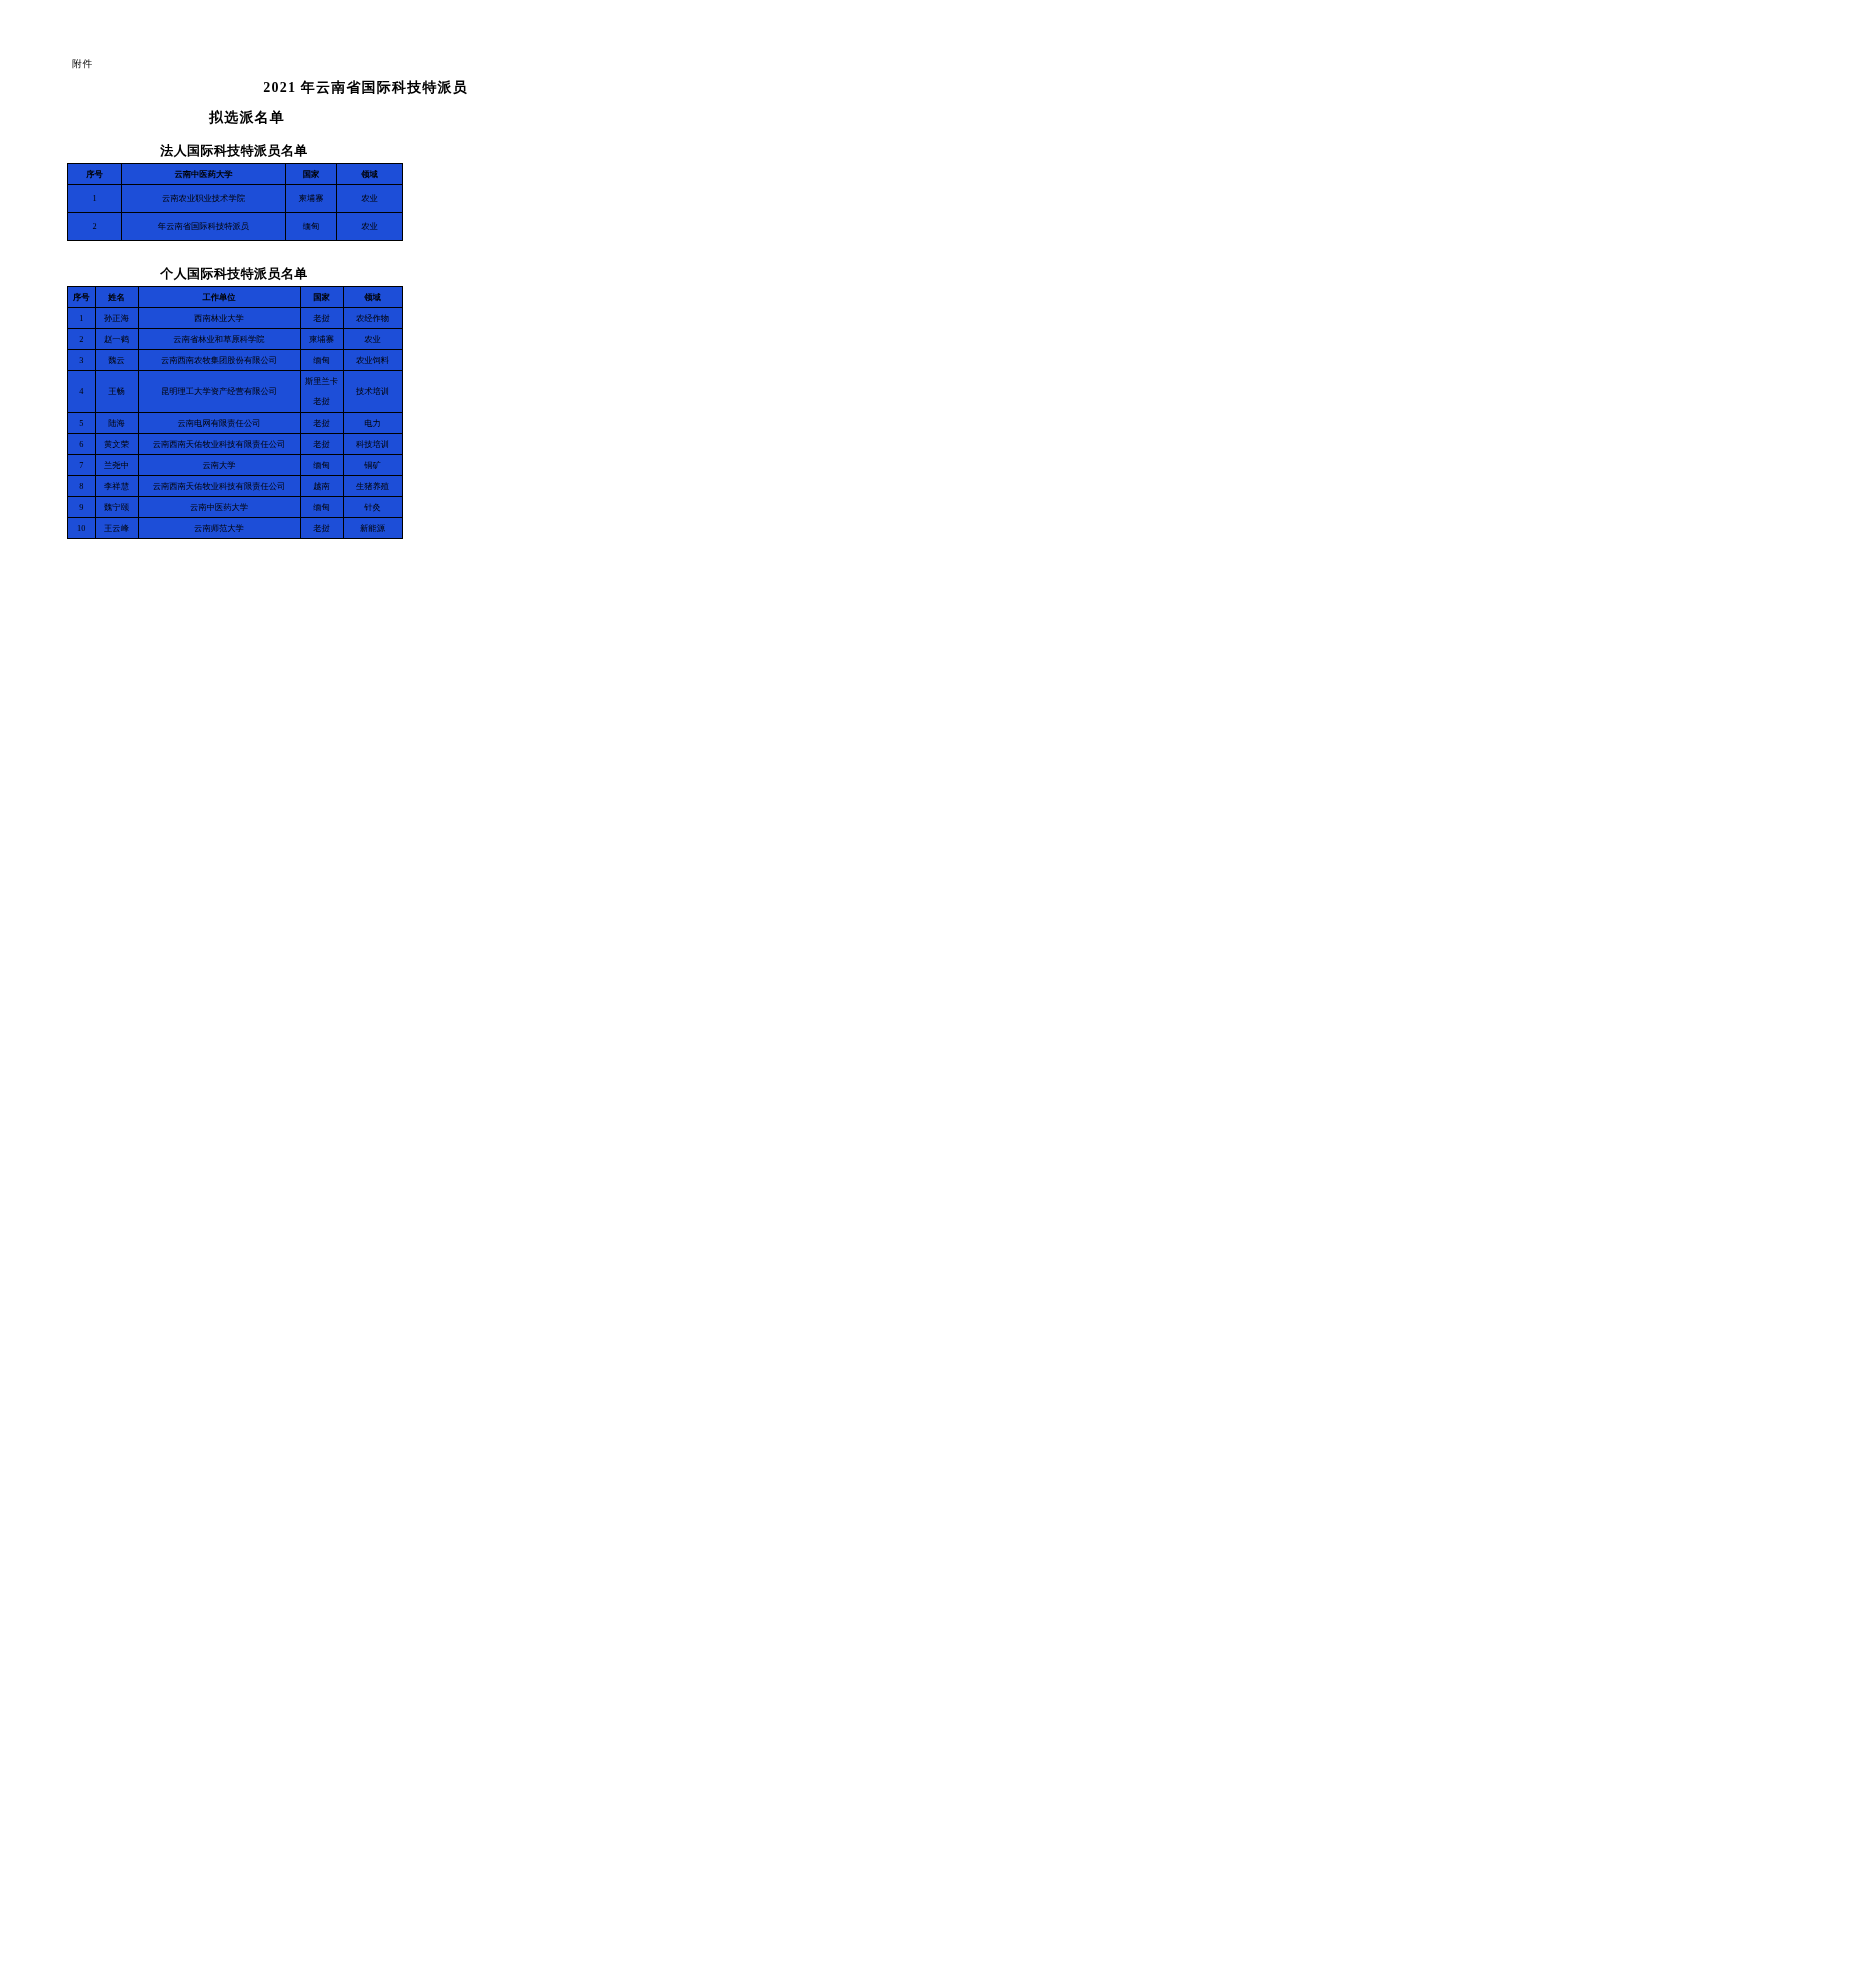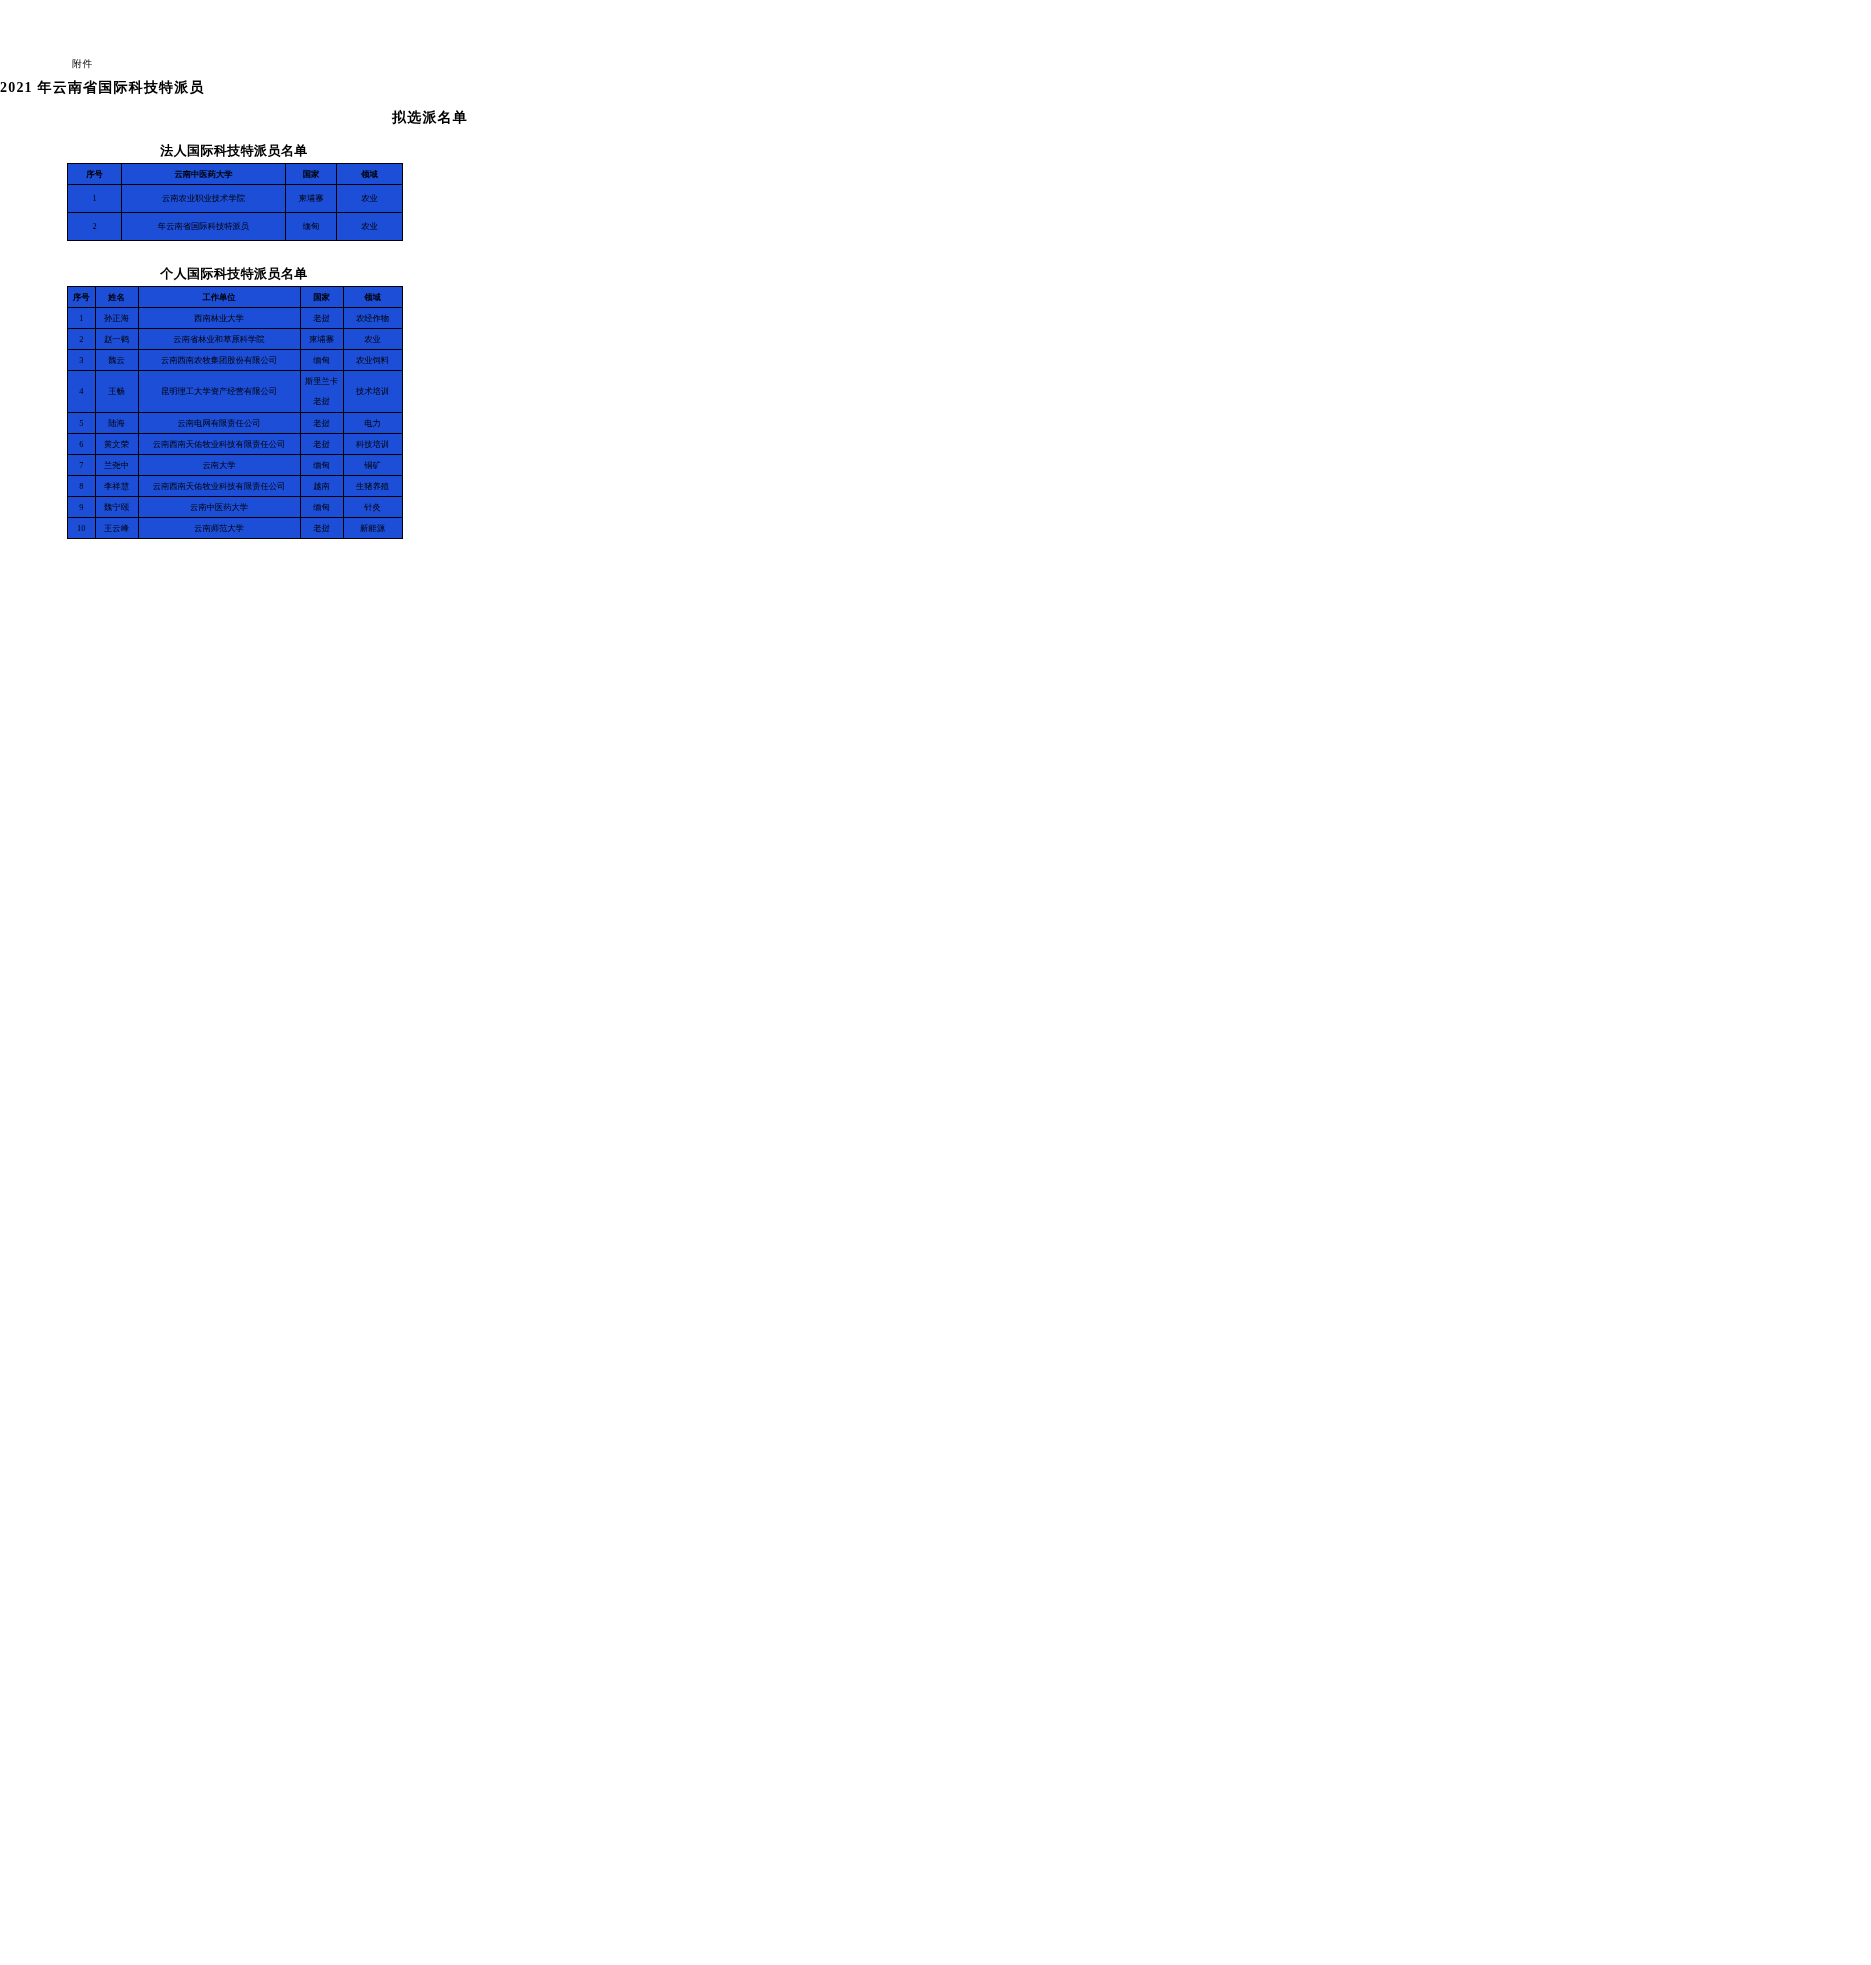--- a/index.html
+++ b/index.html
@@ -22,34 +22,35 @@
     left: 72px;
     top: 58px;
     font-size: 9.8px;
     letter-spacing: 0.8px;
   }
   .title-line1 {
     position: absolute;
     left: 0;
     top: 79px;
     width: 100%;
-    text-align: left;
-    font-size: 14px;
-    font-weight: bold;
-    letter-spacing: 1.2px;
-  }
-  .title-line2 {
-    position: absolute;
-    left: 0;
-    top: 109px;
-    width: 100%;
     text-align: right;
     font-size: 14px;
     font-weight: bold;
     letter-spacing: 1.2px;
+  }
+  .title-line2 {
+    position: absolute;
+    left: 0;
+    top: 109px;
+    width: 100%;
+    text-align: center;
+    font-size: 14px;
+    font-weight: bold;
+    letter-spacing: 1.2px;
+    padding-left: 13px;
   }
   .subtitle {
     position: absolute;
     left: 0;
     width: 100%;
     text-align: center;
     font-family: "Liberation Sans", "DejaVu Sans", sans-serif;
     font-size: 13px;
     font-weight: bold;
     letter-spacing: 0.4px;

